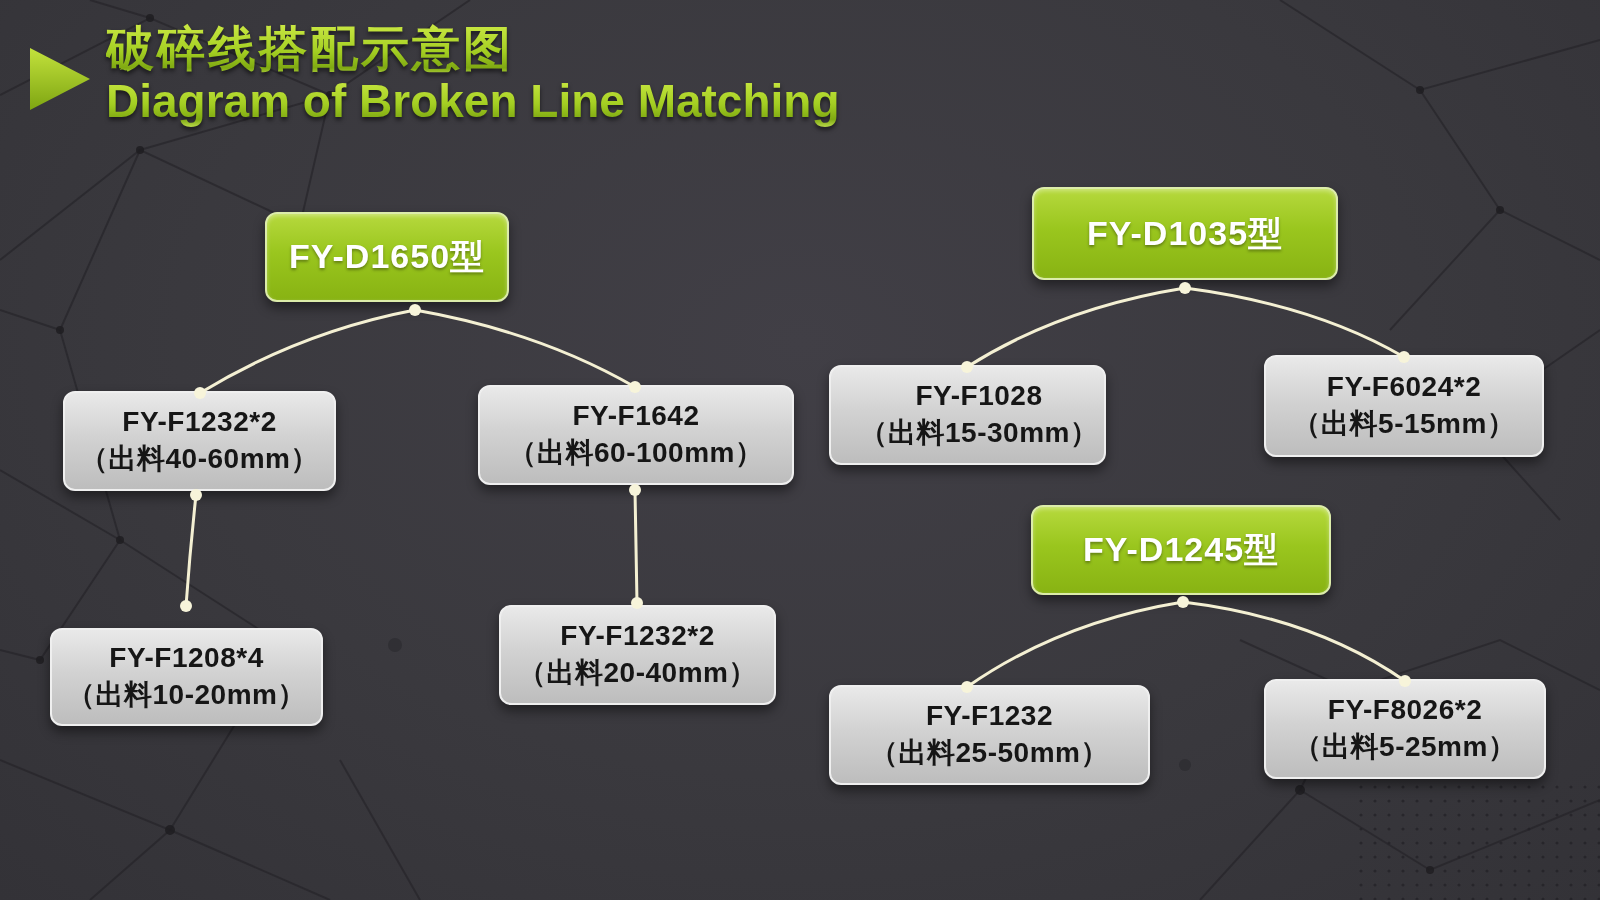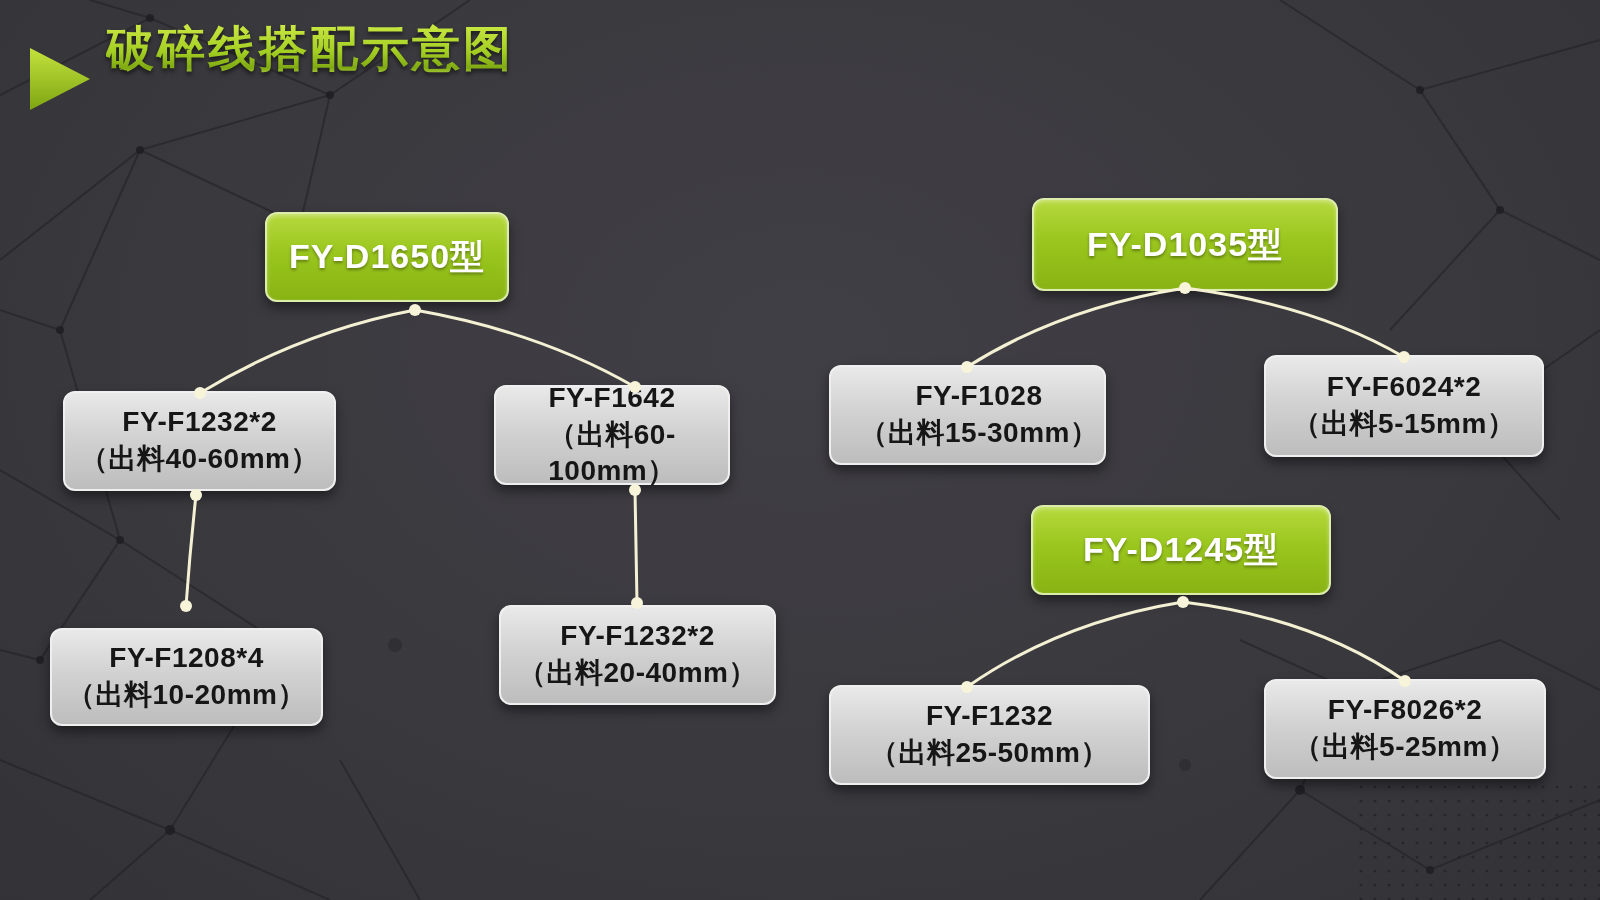--- a/index.html
+++ b/index.html
@@ -134,41 +134,42 @@
           <linearGradient id="trig" x1="0" y1="0" x2="0" y2="1">
             <stop offset="0" stop-color="#c3e23c"></stop>
             <stop offset="1" stop-color="#7ea512"></stop>
           </linearGradient>
         </defs>
         <polygon points="2,2 62,33 2,64" fill="url(#trig)"></polygon>
       </svg>
     </div>
     <div class="titles">
       <div class="title-text title-zh">破碎线搭配示意图</div>
+      <div class="title-text title-en">Diagram of Broken Line Matching</div>
     </div>
   </div>
 
   <div class="node green" style="left:265px; top:212px; width:244px; height:90px;">
     <span class="line">FY-D1650型</span>
   </div>
 
-  <div class="node green" style="left:1032px; top:187px; width:306px; height:93px;margin-top:11px;">
+  <div class="node green" style="left:1032px; top:187px; width:306px; height:93px;">
     <span class="line">FY-D1035型</span>
   </div>
 
   <div class="node green" style="left:1031px; top:505px; width:300px; height:90px;">
     <span class="line">FY-D1245型</span>
   </div>
 
   <div class="node gray" style="left:63px; top:391px; width:273px; height:100px;">
     <div class="line">FY-F1232*2</div>
     <div class="line">（出料40-60mm）</div>
   </div>
 
-  <div class="node gray" style="left:494px; top:385px; width:236px; height:100px;">
+  <div class="node gray" style="left:478px; top:385px; width:316px; height:100px;">
     <div class="line">FY-F1642</div>
     <div class="line">（出料60-100mm）</div>
   </div>
 
   <div class="node gray" style="left:829px; top:365px; width:277px; height:100px;padding-left:23px;">
     <div class="line">FY-F1028</div>
     <div class="line">（出料15-30mm）</div>
   </div>
 
   <div class="node gray" style="left:1264px; top:355px; width:280px; height:102px;">

